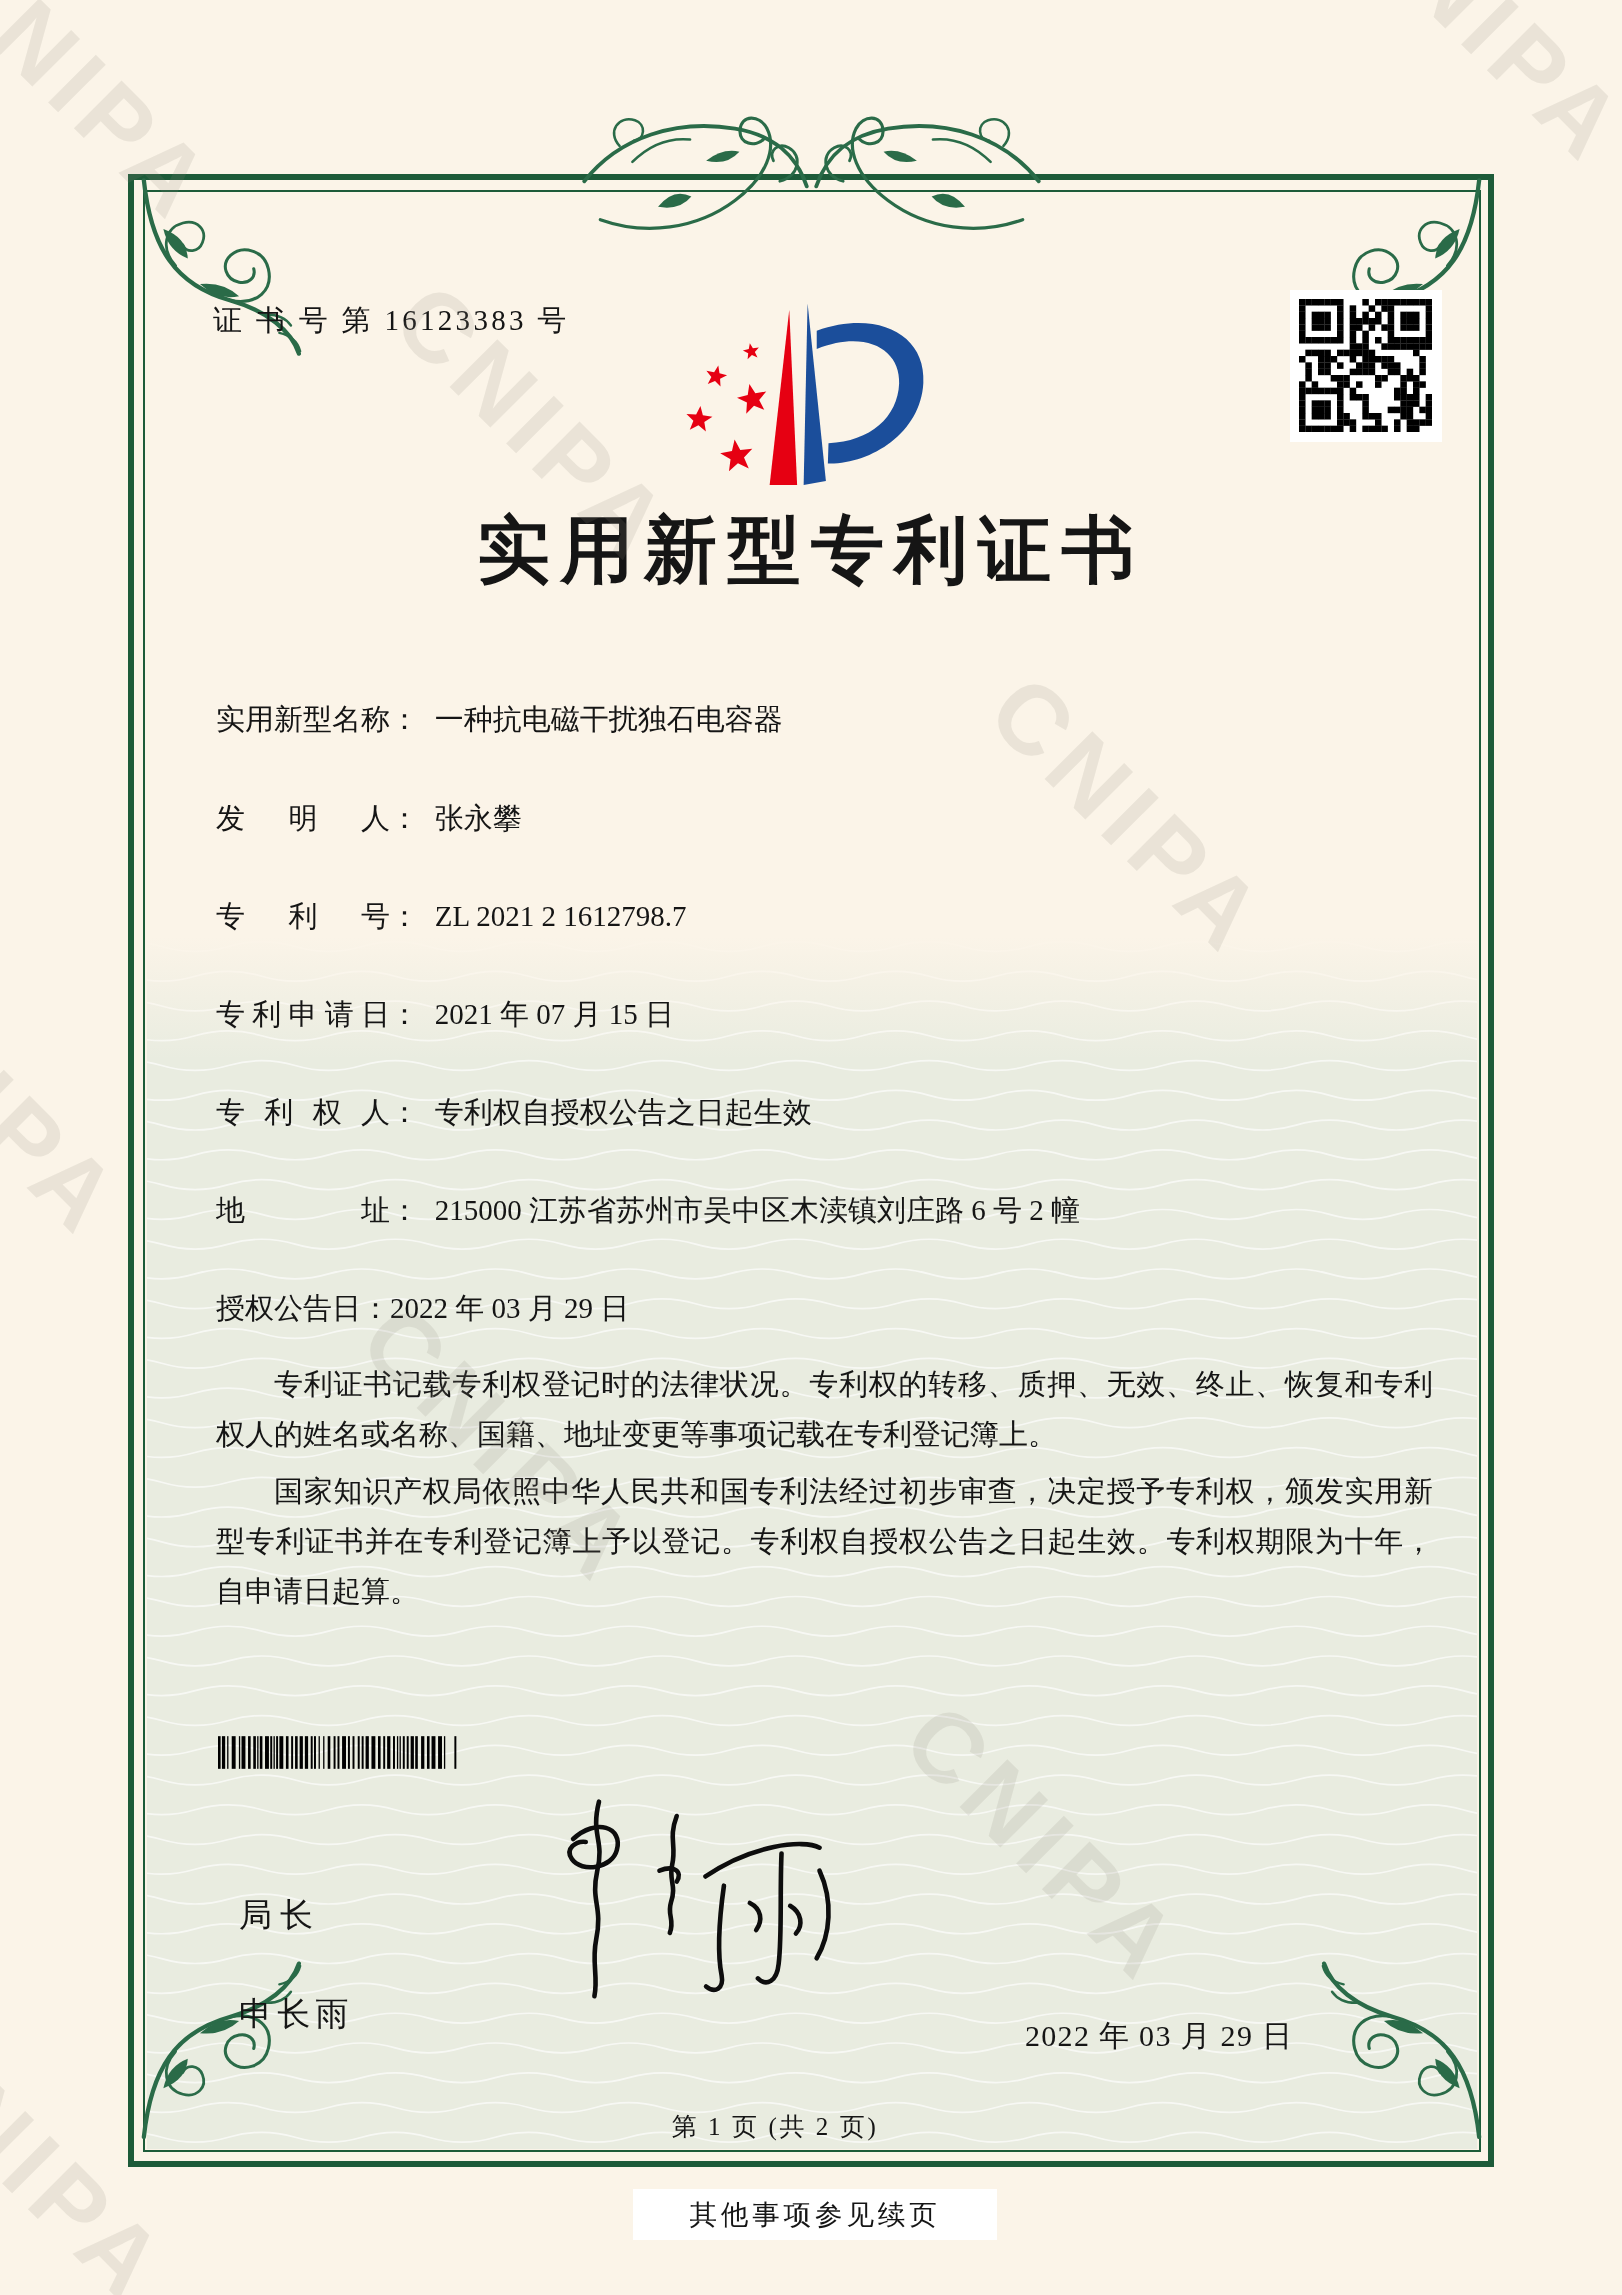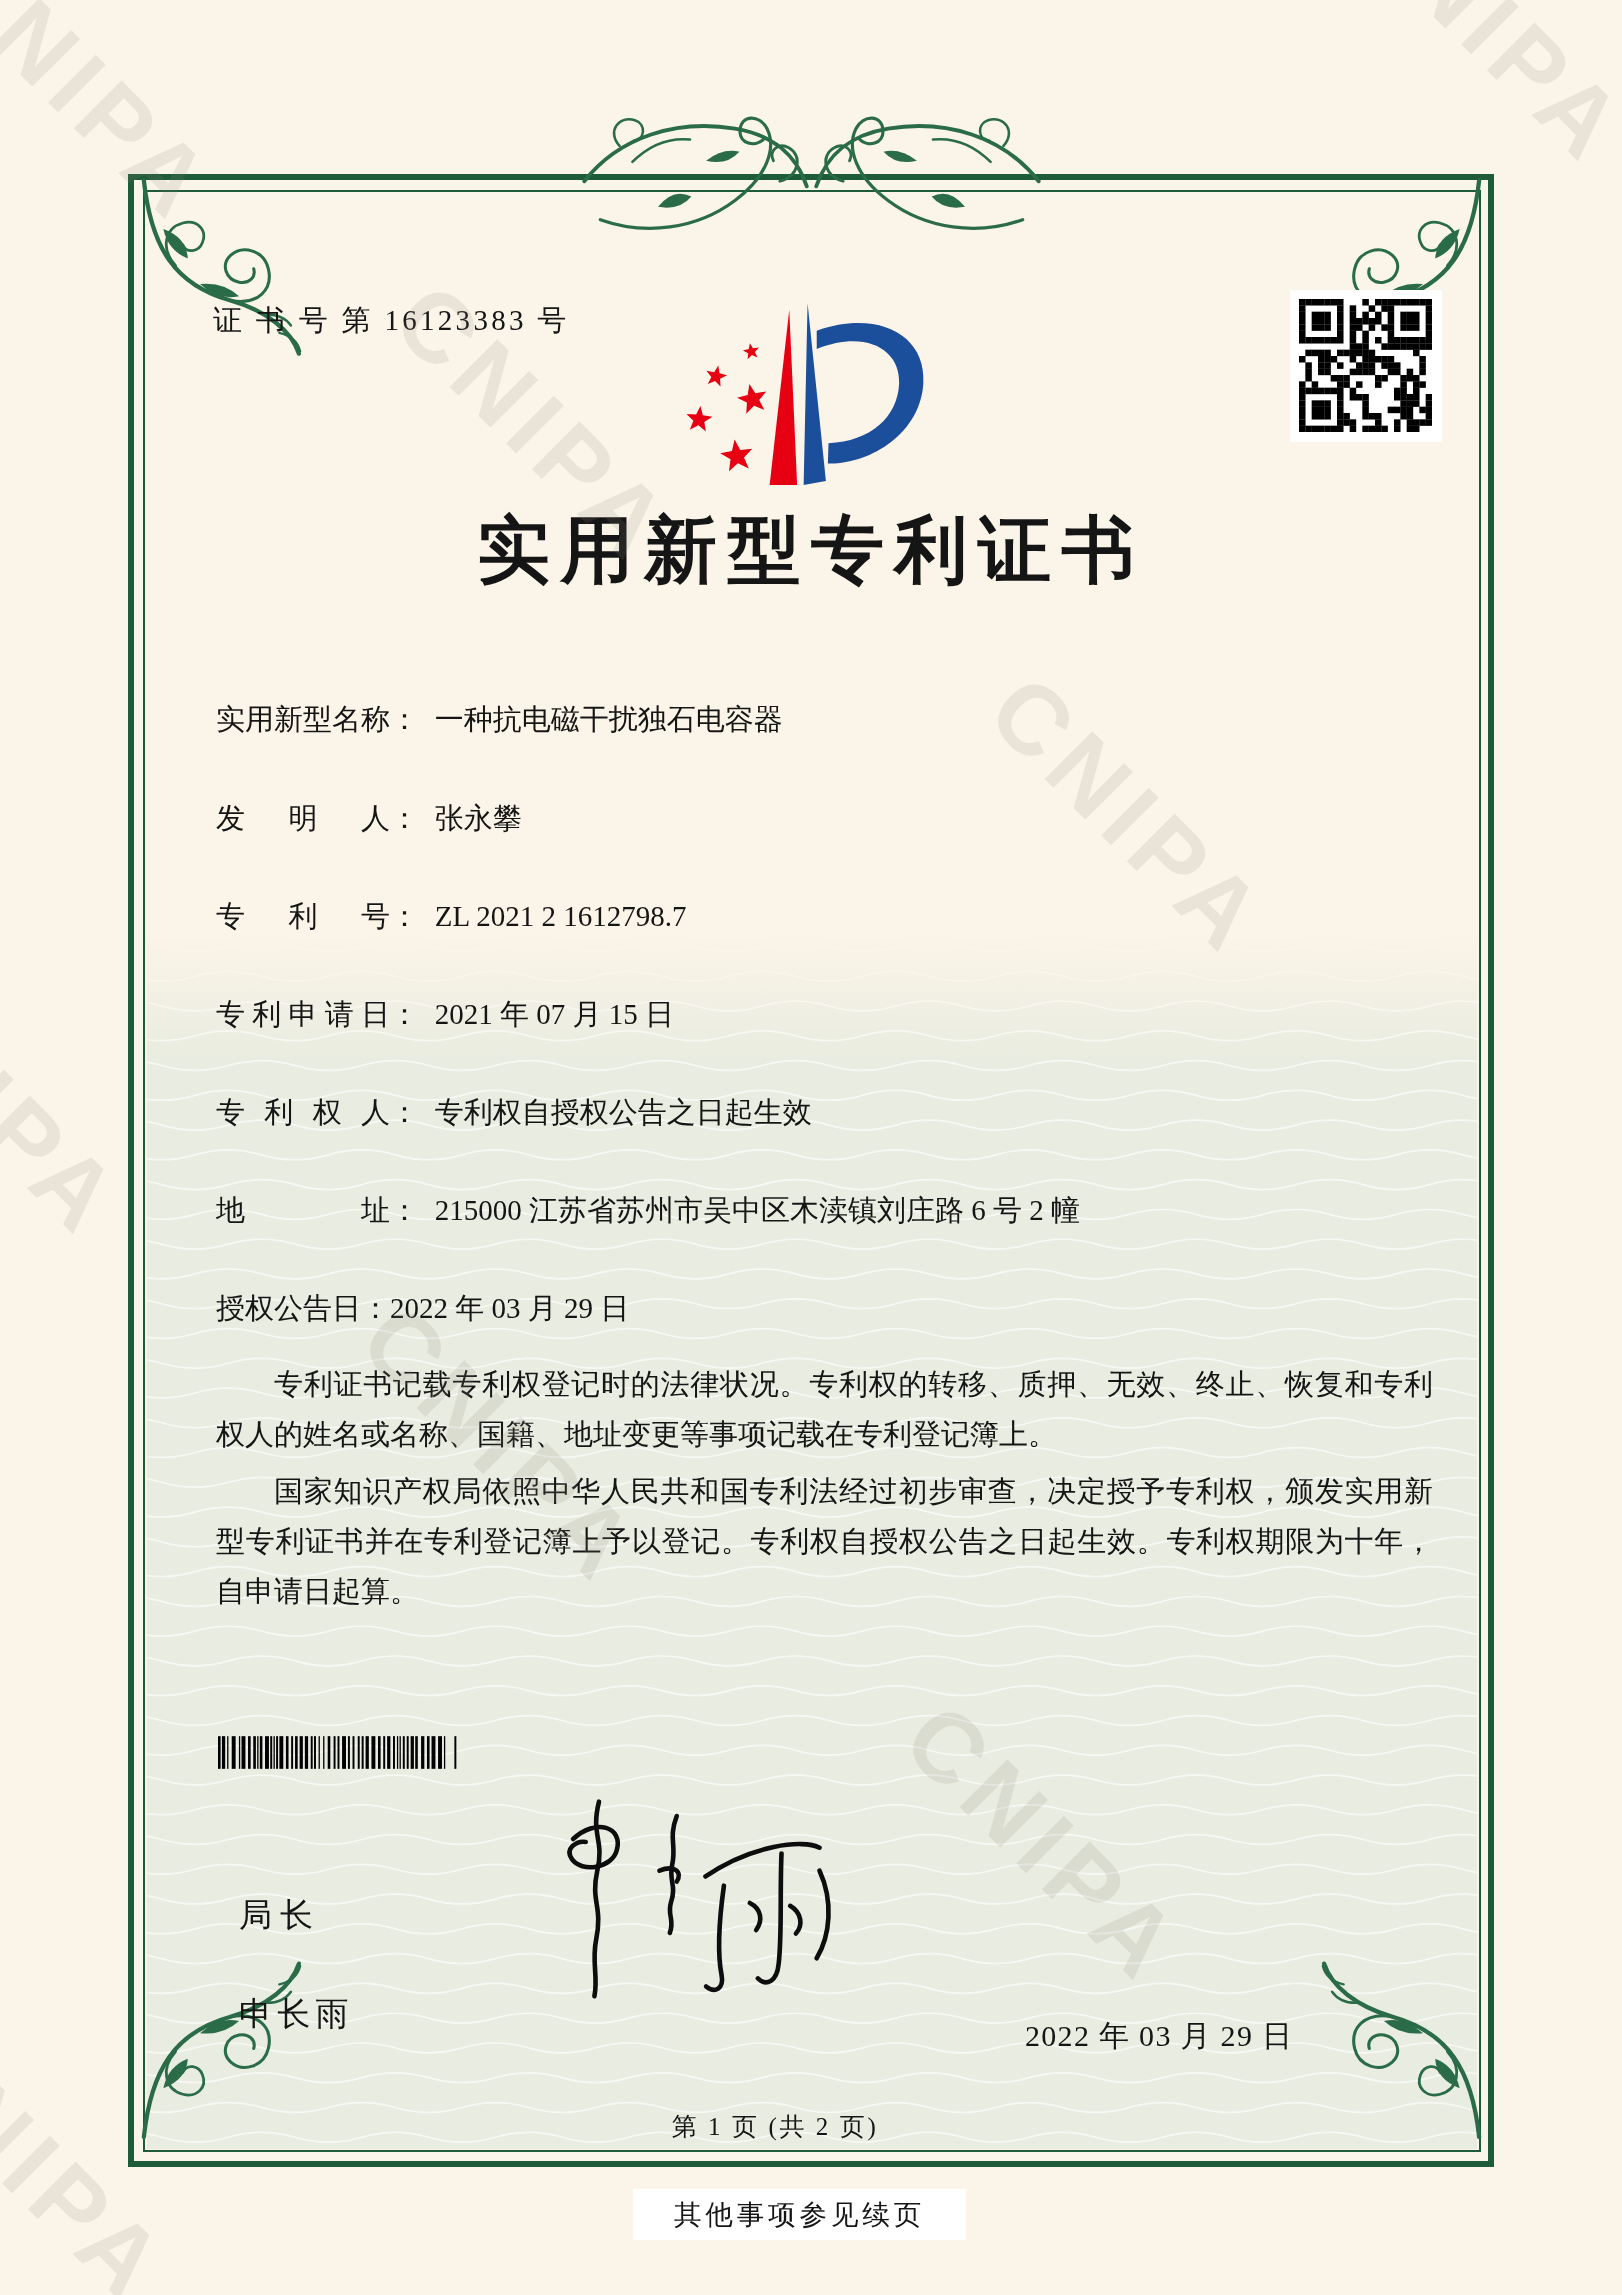--- a/index.html
+++ b/index.html
@@ -42,21 +42,21 @@
   .fvalue{margin-left:15.7px;}
   .grant-cell{font-size:29px;}
   .paras{position:absolute;left:216px;top:1343px;width:1217px;white-space:normal;}
   .paras p{margin:0 0 6.5px 0;font-size:29px;line-height:50px;text-align:justify;text-indent:58px;}
   .barcode{left:218px;top:1720px;width:239px;height:33px;}
   .officer-title{left:239px;top:1877px;font-size:33px;letter-spacing:7.9px;}
   .officer-name{left:239px;top:1951px;font-size:33px;letter-spacing:5.2px;margin-top:25px;}
   .signature{left:504px;top:1759px;width:380px;height:249px;}
   .issue-date{left:1025px;top:2000px;font-size:30px;letter-spacing:1.3px;}
   .page-num{left:775px;top:2094px;transform:translateX(-50%);font-size:25px;letter-spacing:2.6px;}
-  .note-box{left:633px;top:2189px;width:333px;height:51px;background:#ffffff;z-index:4;}
+  .note-box{left:633px;top:2189px;width:364px;height:51px;background:#ffffff;z-index:4;}
   .note-text{position:absolute;left:0;top:0;width:100%;height:51px;line-height:51px;
              text-align:center;font-size:27.5px;letter-spacing:3.9px;}
 </style>
 </head>
 <body>
 
 <div class="page">
 
   <div class="wave-area">
     <svg id="waves" width="1330" height="1213" viewBox="0 0 2032 1854">

